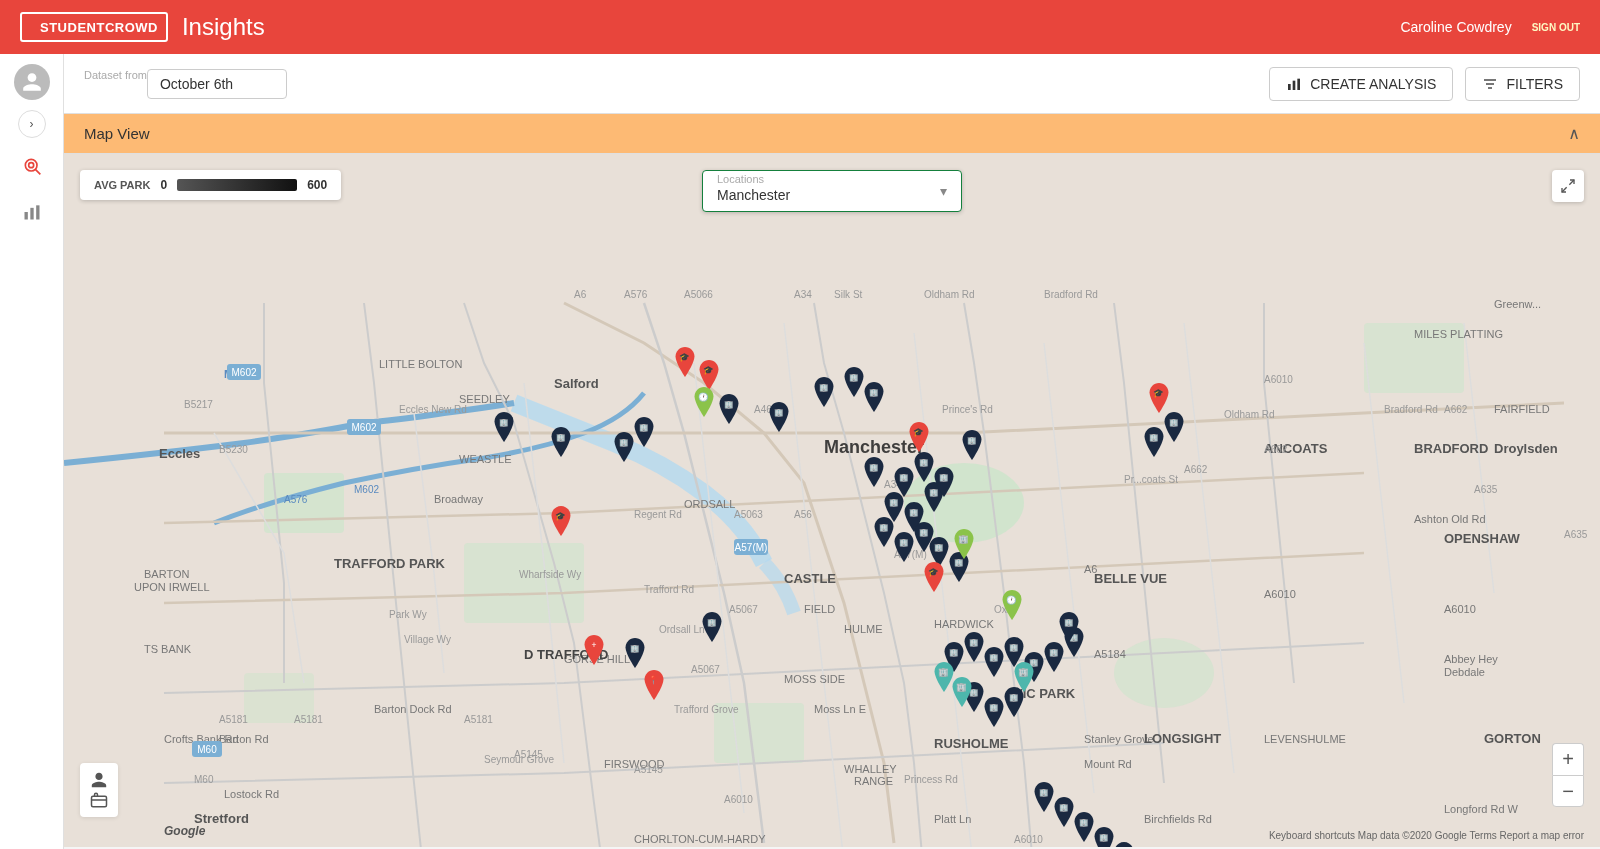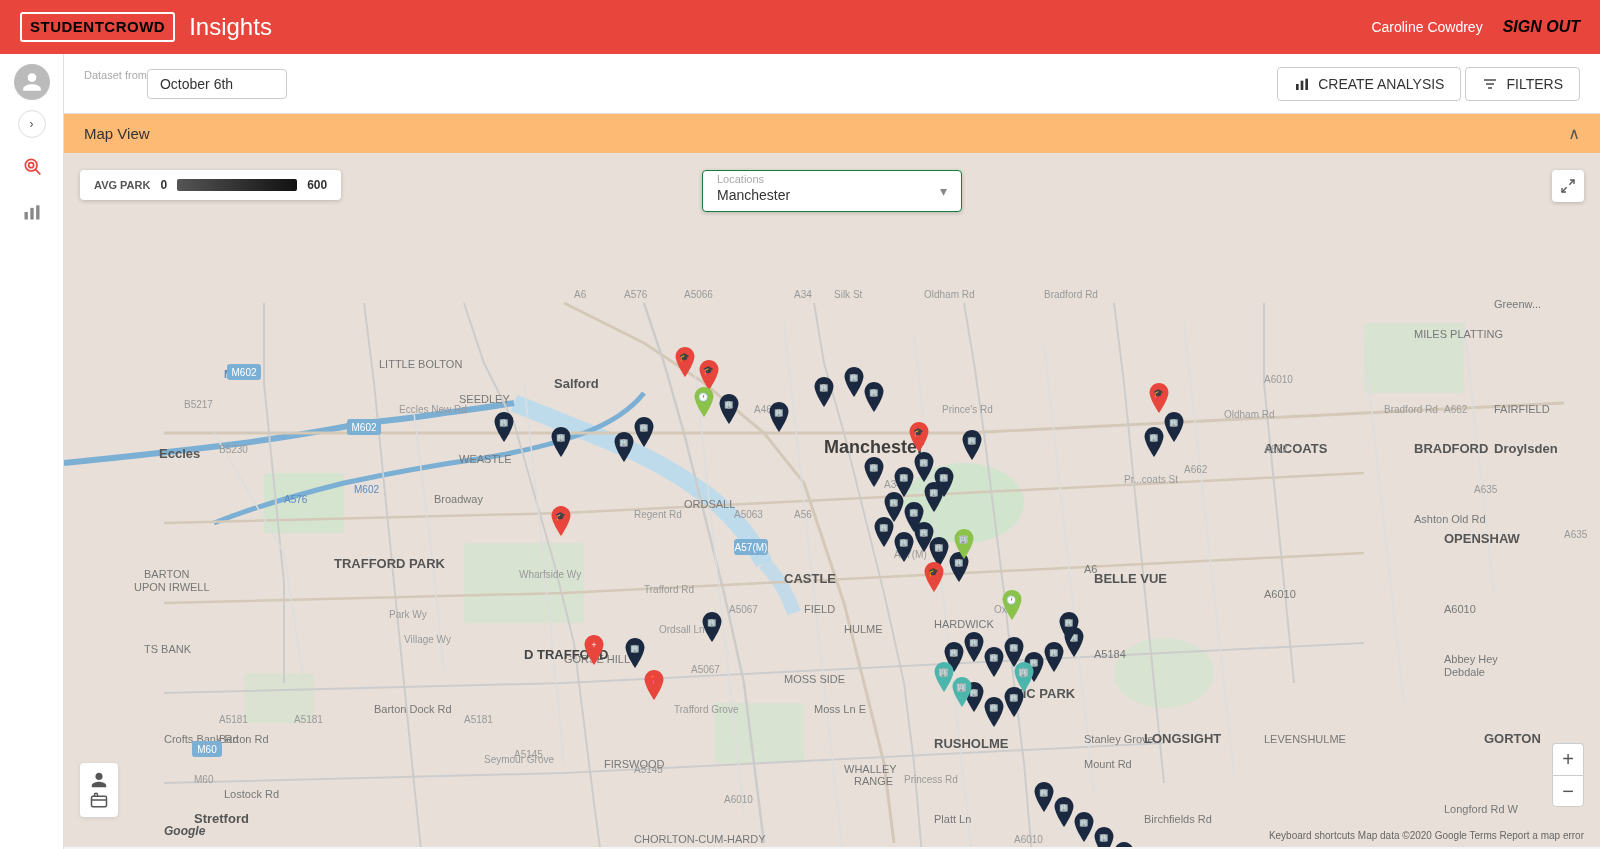--- a/index.html
+++ b/index.html
@@ -13,26 +13,26 @@
       align-items: center;
       padding: 0 20px;
       justify-content: space-between;
     }
     .header-left { display: flex; align-items: center; gap: 14px; }
     .logo-box {
       border: 2px solid white;
       padding: 4px 8px;
       border-radius: 3px;
     }
-    .logo-text { color: #000000; font-size: 15px; font-weight: bold; letter-spacing: 0.5px; }
+    .logo-text { color: #ffffff; font-size: 13px; font-weight: bold; letter-spacing: 0.5px; margin-left: 10px; }
     .logo-text span { font-weight: 900; }
     .header-title { color: #ffffff; font-size: 24px; font-weight: 400; }
     .header-right { display: flex; align-items: center; gap: 20px; }
     .header-user { color: white; font-size: 14px; text-align: right; }
-    .header-signout { color: #000000; font-size: 16px; font-weight: bold; cursor: pointer; font-style: italic; }
+    .header-signout { color: #fef9c3; font-size: 10px; font-weight: bold; cursor: pointer; }
 
     
     .app-body { display: flex; height: calc(849px - 54px); }
 
     
     .sidebar {
       width: 64px;
       background: white;
       border-right: 1px solid #e0e0e0;
       display: flex;
@@ -81,21 +81,21 @@
     .dataset-label { font-size: 11px; color: #aaa; }
     .dataset-value-box {
       border: 1px solid #ccc;
       border-radius: 4px;
       padding: 6px 12px;
       font-size: 14px;
       color: #333;
       min-width: 140px;
       background: white;
     }
-    .toolbar-right { display: flex; gap: 4px; }
+    .toolbar-right { display: flex; gap: 12px; }
     .btn-create {
       background: white;
       border: 1px solid #ccc;
       border-radius: 4px;
       padding: 8px 16px;
       font-size: 14px;
       cursor: pointer;
       display: flex; align-items: center; gap: 8px;
       color: #333;
     }

